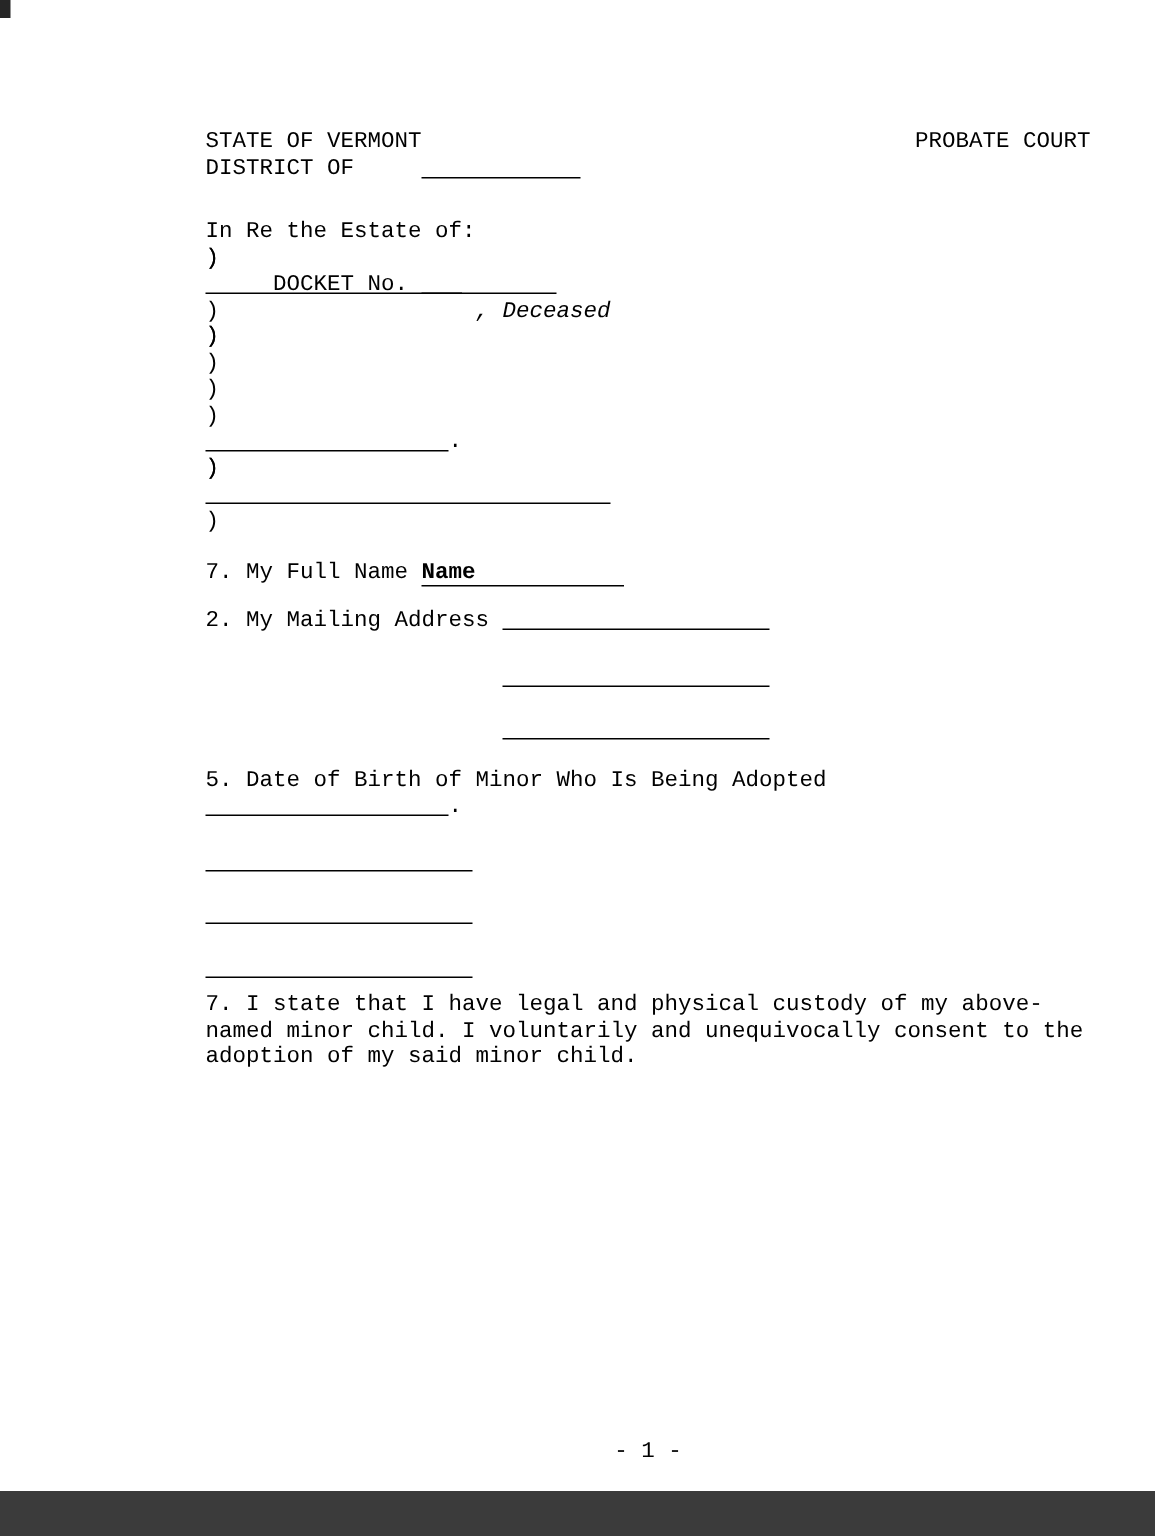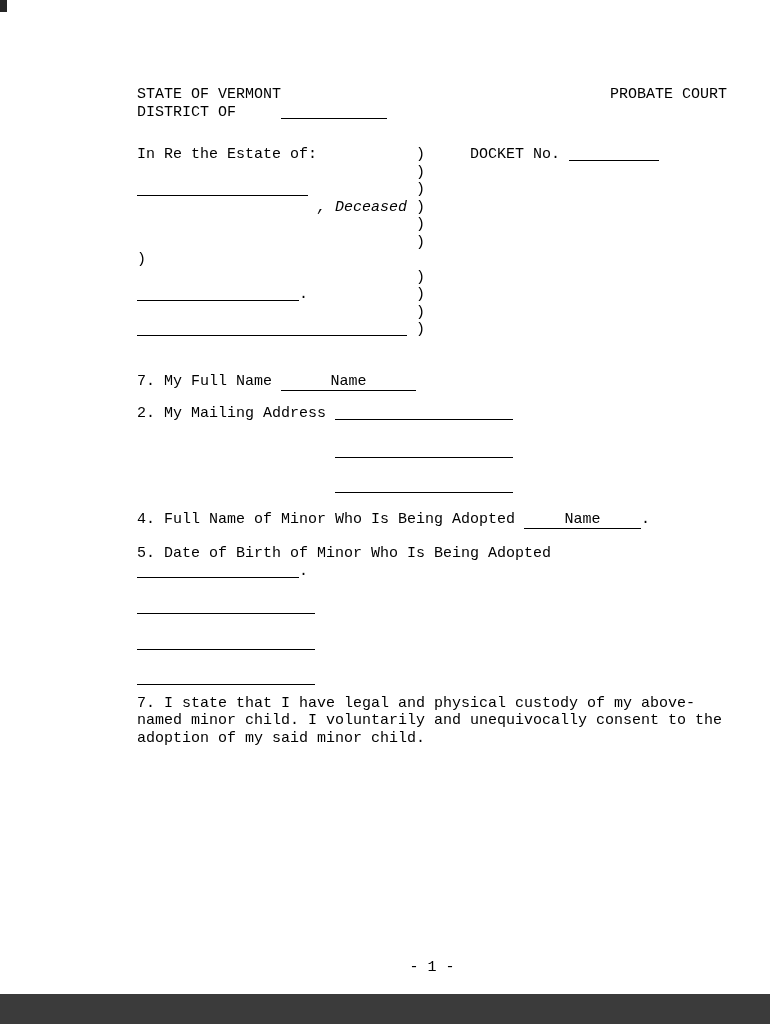--- a/index.html
+++ b/index.html
@@ -8,33 +8,33 @@
     width:770px; height:1024px; position:relative;
     font-family:"Liberation Mono","DejaVu Sans Mono",monospace;
     font-size:15px; line-height:17.5px; color:#000;
     overflow:hidden;
   }
   .page { position:relative; width:770px; height:1024px; background:#fff; overflow:hidden; }
   .doc { position:absolute; left:137px; top:86px; width:590px; }
 
   .header-row { display:flex; justify-content:space-between; }
 
-  .cap-row { display:flex; height:17.5px; }
+  .cap-row { display:flex; height:17.5px;flex-direction:column; }
   .cap-l { width:279px; flex:none; }
   .paren { width:9px; flex:none; }
   .cap-r { padding-left:45px; }
   .indent20 { padding-left:180px;font-style:italic; }
 
   .blank {
     display:inline-block; border-bottom:1px solid #000;
     height:13px; vertical-align:-3px;
   }
   .blank-filled {
     display:inline-block; border-bottom:1px solid #000;
-    text-align:center; vertical-align:baseline;
+    vertical-align:baseline;font-weight:bold;
   }
   .w10{width:90px} .w12{width:106px} .w13{width:117px} .w15{width:135px}
   .w18{width:162px} .w19{width:171px} .w20{width:178px} .w30{width:270px}
 
   .ml5 { margin-left:45px; }
   .caption { margin-top:25px; }
   .title { text-align:center; font-weight:bold; margin-top:2px; }
 
   .mt7{margin-top:7px} .mt9{margin-top:9px} .mt14{margin-top:14px}
   .mt15{margin-top:15px} .mt16{margin-top:16px} .mt18{margin-top:18px}
@@ -124,24 +124,20 @@
       <span class="blank w20"></span>
     </div>
     <div class="blank-row mt20">
       <span class="blank w20 indent22"></span>
     </div>
     <div class="blank-row mt18">
       <span class="blank w20 indent22"></span>
     </div>
 
 
-    <div class="mt15">
-      <span>4. Full Name of Minor Who Is Being Adopted</span>
-      <span class="blank-filled w13">Name</span><span>.</span>
-    </div>
 
     <div class="mt16">
       <div>5. Date of Birth of Minor Who Is Being Adopted</div>
       <div><span class="blank w18"></span><span>.</span></div>
     </div>
 
     <div class="blank-row mt19">
       <span class="blank w20"></span>
     </div>
     <div class="blank-row mt18">

